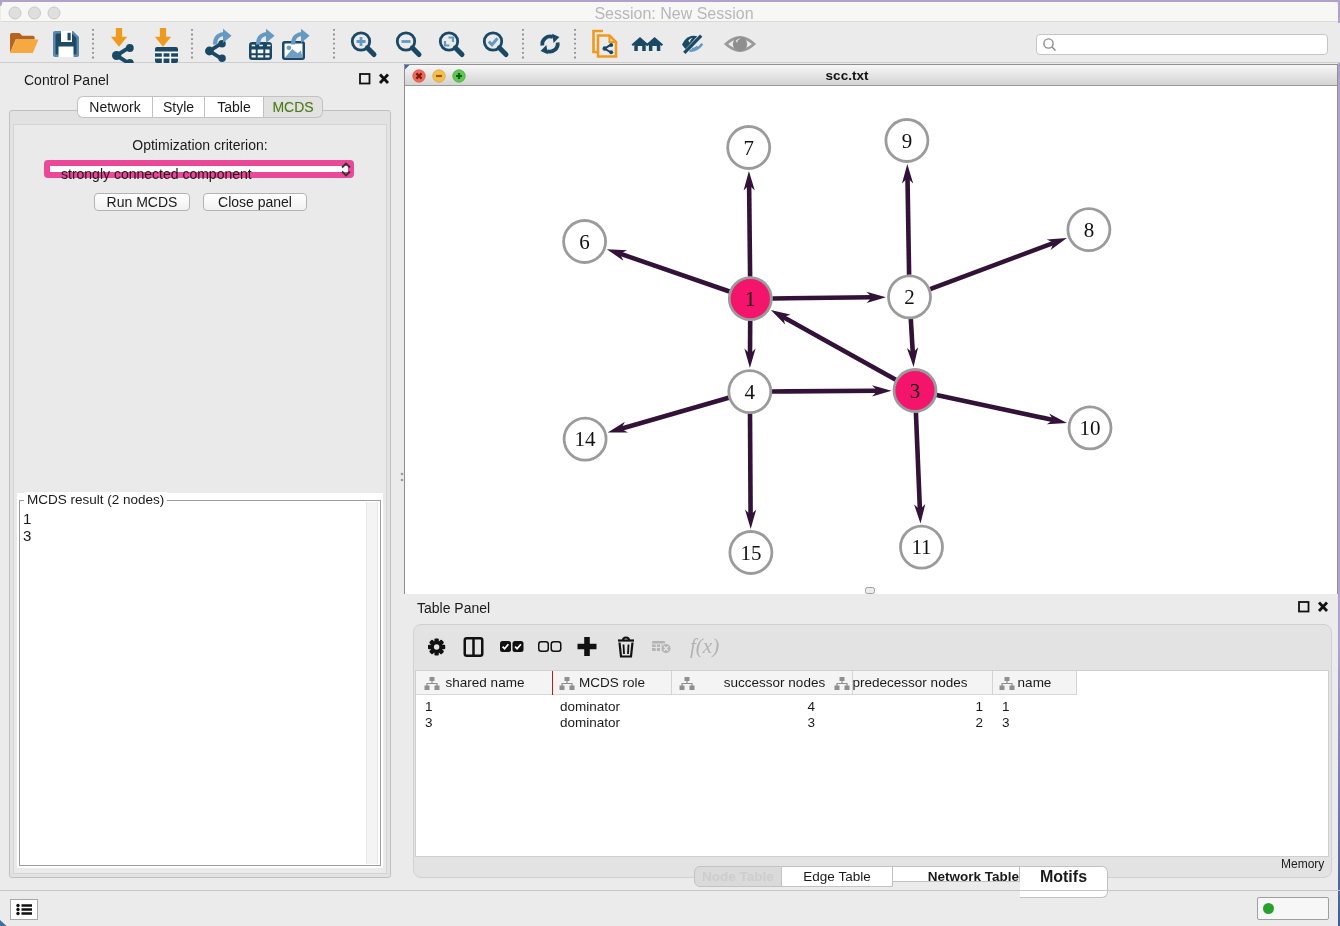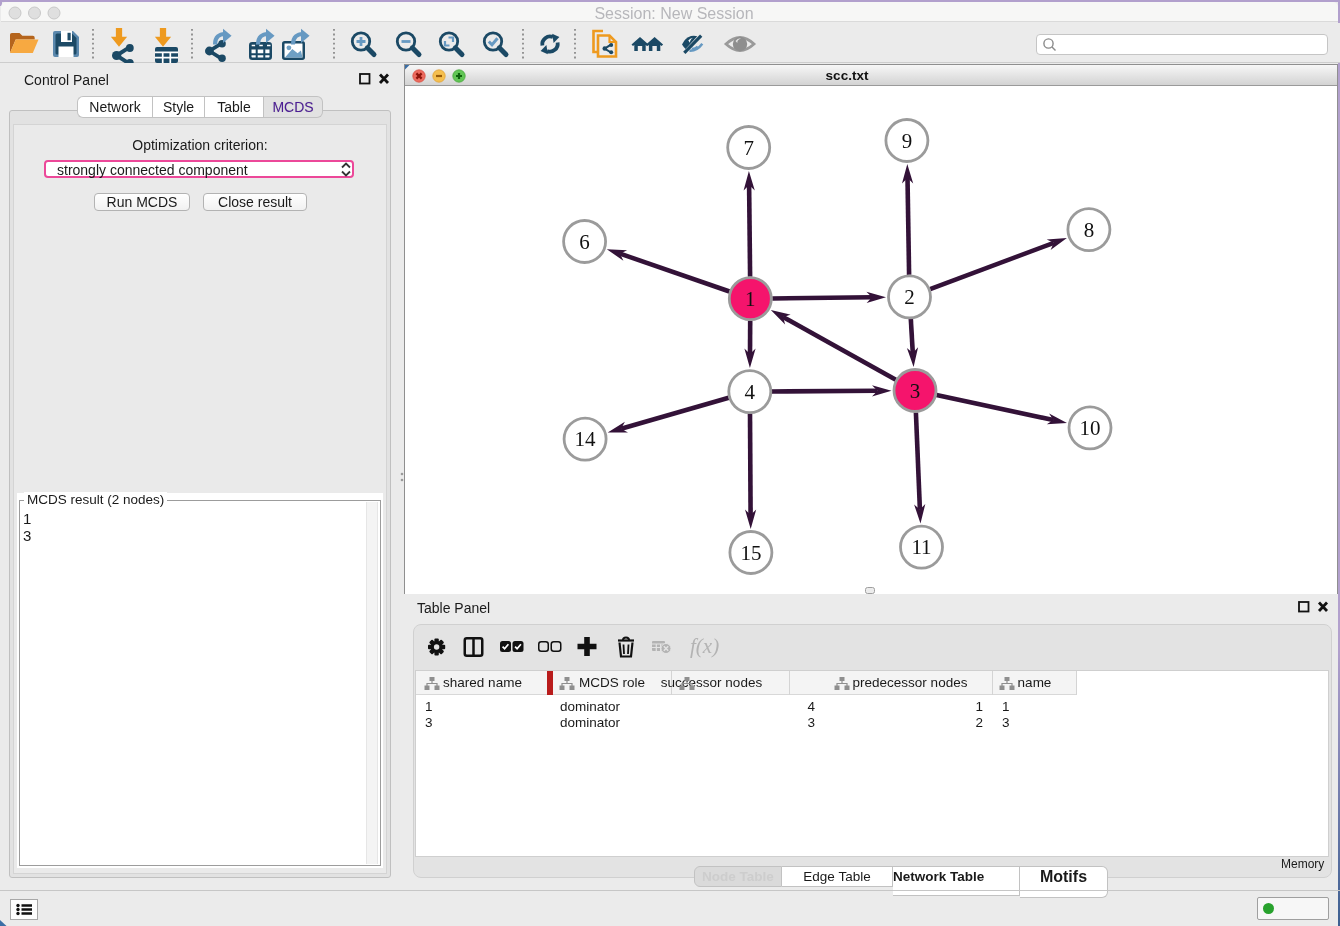--- a/index.html
+++ b/index.html
@@ -153,30 +153,30 @@
  <path d="M22 2.5 L30 11 M30 2.5 L22 11" stroke="#111" stroke-width="2.8"></path>
 </svg>
 
 <div class="abs" style="left:9px;top:110px;width:382px;height:768px;background:#e2e2e2;border:1px solid #c0c0c0;border-radius:3px"></div>
 <div class="abs" style="left:13px;top:124px;width:374px;height:750px;background:#eaeaea;border:1px solid #d4d4d4"></div>
 
 <div class="abs" style="left:77px;top:96px;width:246px;height:22px">
  <div class="abs" style="left:0;top:0;width:75px;height:22px;background:#fff;border:1px solid #c2c2c2;border-right:none;border-radius:6px 0 0 6px;text-align:center;line-height:21px;font-size:14px">Network</div>
  <div class="abs" style="left:75px;top:0;width:52px;height:22px;background:#fff;border:1px solid #c2c2c2;border-right:none;text-align:center;line-height:21px;font-size:14px">Style</div>
  <div class="abs" style="left:127px;top:0;width:60px;height:22px;background:#fff;border:1px solid #c2c2c2;text-align:center;line-height:21px;font-size:14px">Table</div>
- <div class="abs" style="left:187px;top:0;width:59px;height:22px;background:#e2e2e2;border:1px solid #c2c2c2;border-left:none;border-radius:0 6px 6px 0;text-align:center;line-height:21px;font-size:14px;color:#4c1d95;text-shadow:0 0 1px #bbb">MCDS</div>
+ <div class="abs" style="left:187px;top:0;width:59px;height:22px;background:#e2e2e2;border:1px solid #c2c2c2;border-left:none;border-radius:0 6px 6px 0;text-align:center;line-height:21px;font-size:14px;color:#4d7c0f;text-shadow:0 0 1px #bbb">MCDS</div>
 </div>
 <div class="abs" style="left:20px;top:137px;width:360px;text-align:center;font-size:14px">Optimization criterion:</div>
-<div class="abs" style="left:44px;top:160px;width:310px;height:18px;background:#fff;border:2px solid #ec4899;border-radius:4px;font-size:14px;line-height:16px;padding-left:11px">strongly connected component</div>
+<div class="abs" style="left:44px;top:160px;width:310px;height:18px;background:#fff;border:6px solid #ec4899;border-radius:4px;font-size:14px;line-height:16px;padding-left:11px">strongly connected component</div>
 <svg class="abs" style="left:339px;top:161px" width="14" height="17">
     <path d="M3 6.5 L7 2.5 L11 6.5" fill="none" stroke="#333" stroke-width="1.8"></path>
     <path d="M3 10.5 L7 14.5 L11 10.5" fill="none" stroke="#333" stroke-width="1.8"></path>
   </svg>
 <div class="abs" style="left:94px;top:193px;width:96px;height:18px;background:linear-gradient(#ffffff,#f1f1f1);border:1px solid #b3b3b3;border-radius:4px;text-align:center;line-height:16px;font-size:14px">Run MCDS</div>
-<div class="abs" style="left:203px;top:193px;width:104px;height:18px;background:linear-gradient(#ffffff,#f1f1f1);border:1px solid #b3b3b3;border-radius:4px;text-align:center;line-height:16px;font-size:14px">Close result</div>
+<div class="abs" style="left:203px;top:193px;width:104px;height:18px;background:linear-gradient(#ffffff,#f1f1f1);border:1px solid #b3b3b3;border-radius:4px;text-align:center;line-height:16px;font-size:14px">Close panel</div>
 
 <div class="abs" style="left:17px;top:493px;width:366px;height:375px;background:#fff"></div>
 <div class="abs" style="left:19px;top:500px;width:362px;height:366px;border:1px solid #9c9c9c"></div>
 <div class="abs" style="left:24px;top:492px;background:#fff;padding:0 3px;font-size:13.5px">MCDS result (2 nodes)</div>
 <div class="abs" style="left:366px;top:502px;width:12px;height:362px;background:#f4f4f4;border-left:1px solid #e6e6e6;border-right:1px solid #e6e6e6"></div>
 <div class="abs" style="left:23px;top:510px;font-size:15px;line-height:17px">1<br>3</div>
 
 <svg class="abs" style="left:399px;top:470px" width="6" height="18">
     <circle cx="3" cy="4" r="1.3" fill="#9a9a9a"></circle>
     <circle cx="3" cy="10" r="1.3" fill="#9a9a9a"></circle>
@@ -290,35 +290,35 @@
       <rect x="0" y="0" width="13" height="10" rx="1" fill="#b3b3b3"></rect>
       <path d="M0 3 H13 M0 6.5 H13 M4.3 3 V10 M8.6 3 V10" stroke="#e3e3e3" stroke-width="1.2"></path>
       <circle cx="14" cy="7.5" r="5" fill="#b3b3b3" stroke="#e3e3e3" stroke-width="1"></circle>
       <path d="M11.8 5.3 L16.2 9.7 M16.2 5.3 L11.8 9.7" stroke="#e3e3e3" stroke-width="1.6"></path>
     </g>
   </svg>
 <div class="abs" style="left:690px;top:634px;font-size:21px;font-family:'Liberation Serif',serif;font-style:italic;color:#b3b3b3">f(x)</div>
 
 <div class="abs" style="left:415px;top:670px;width:914px;height:187px;background:#fff;border:1px solid #cfcfcf"></div>
 <div class="abs" style="left:416px;top:671px;width:661px;height:24px;background:#f4f4f4;border-bottom:1px solid #d8d8d8"></div>
-<div class="abs" style="left:418px;top:671px;width:135px;height:24px;border-right:6px solid #b91c1c;text-align:center;font-size:13.5px;line-height:24px">shared name</div>
+<div class="abs" style="left:418px;top:671px;width:135px;height:24px;border-right:1px solid #b91c1c;text-align:center;font-size:13.5px;line-height:24px">shared name</div>
 <svg width="16" height="13" style="position:absolute;left:424px;top:677px">
     <rect x="5.5" y="0" width="5" height="4" fill="#8f8f8f"></rect>
     <path d="M8 4 V6.5 M3 9 V6.5 H13 V9" stroke="#8f8f8f" stroke-width="1.2" fill="none"></path>
     <rect x="0.5" y="8.5" width="5" height="4.5" fill="#8f8f8f"></rect>
     <rect x="10.5" y="8.5" width="5" height="4.5" fill="#8f8f8f"></rect>
   </svg>
 <div class="abs" style="left:553px;top:671px;width:119px;height:24px;border-right:1px solid #d4d4d4;text-align:center;font-size:13.5px;line-height:24px">MCDS role</div>
 <svg width="16" height="13" style="position:absolute;left:559px;top:677px">
     <rect x="5.5" y="0" width="5" height="4" fill="#8f8f8f"></rect>
     <path d="M8 4 V6.5 M3 9 V6.5 H13 V9" stroke="#8f8f8f" stroke-width="1.2" fill="none"></path>
     <rect x="0.5" y="8.5" width="5" height="4.5" fill="#8f8f8f"></rect>
     <rect x="10.5" y="8.5" width="5" height="4.5" fill="#8f8f8f"></rect>
   </svg>
-<div class="abs" style="left:634px;top:671px;width:156px;height:24px;border-right:1px solid #d4d4d4;text-align:center;font-size:13.5px;line-height:24px">successor nodes</div>
+<div class="abs" style="left:697px;top:671px;width:156px;height:24px;border-right:1px solid #d4d4d4;text-align:center;font-size:13.5px;line-height:24px">successor nodes</div>
 <svg width="16" height="13" style="position:absolute;left:679px;top:677px">
     <rect x="5.5" y="0" width="5" height="4" fill="#8f8f8f"></rect>
     <path d="M8 4 V6.5 M3 9 V6.5 H13 V9" stroke="#8f8f8f" stroke-width="1.2" fill="none"></path>
     <rect x="0.5" y="8.5" width="5" height="4.5" fill="#8f8f8f"></rect>
     <rect x="10.5" y="8.5" width="5" height="4.5" fill="#8f8f8f"></rect>
   </svg>
 <div class="abs" style="left:828px;top:671px;width:165px;height:24px;border-right:1px solid #d4d4d4;text-align:center;font-size:13.5px;line-height:24px">predecessor nodes</div>
 <svg width="16" height="13" style="position:absolute;left:834px;top:677px">
     <rect x="5.5" y="0" width="5" height="4" fill="#8f8f8f"></rect>
     <path d="M8 4 V6.5 M3 9 V6.5 H13 V9" stroke="#8f8f8f" stroke-width="1.2" fill="none"></path>
@@ -339,21 +339,21 @@
 <div class="abs" style="left:1002px;top:699px;font-size:13.5px">1</div>
 <div class="abs" style="left:425px;top:715px;font-size:13.5px">3</div>
 <div class="abs" style="left:560px;top:715px;font-size:13.5px">dominator</div>
 <div class="abs" style="left:672px;top:715px;width:143px;text-align:right;font-size:13.5px">3</div>
 <div class="abs" style="left:828px;top:715px;width:155px;text-align:right;font-size:13.5px">2</div>
 <div class="abs" style="left:1002px;top:715px;font-size:13.5px">3</div>
 
 <div class="abs" style="left:694px;top:866px;width:414px;height:21px">
  <div class="abs" style="left:0;top:0;width:88px;height:21px;background:#dadada;border:1px solid #c2c2c2;border-radius:6px 0 0 6px;text-align:center;line-height:20px;font-size:13.5px;font-weight:bold;color:#cdcdcd">Node Table</div>
  <div class="abs" style="left:88px;top:0;width:111px;height:21px;background:#fff;border:1px solid #c2c2c2;border-left:none;text-align:center;line-height:20px;font-size:13.5px;font-weight:normal">Edge Table</div>
- <div class="abs" style="left:199px;top:0;width:127px;height:30px;background:#fff;border:1px solid #c2c2c2;border-left:none;text-align:left;line-height:20px;font-size:13.5px;font-weight:bold">Network Table</div>
+ <div class="abs" style="left:199px;top:0;width:127px;height:16px;background:#fff;border:1px solid #c2c2c2;border-left:none;text-align:right;line-height:20px;font-size:13.5px;font-weight:bold">Network Table</div>
  <div class="abs" style="left:326px;top:0;width:88px;height:32px;background:#fff;border:1px solid #c2c2c2;border-left:none;border-radius:0 6px 6px 0;text-align:center;line-height:20px;font-size:16px;font-weight:bold">Motifs</div>
 </div>
 
 <div class="abs" style="left:0;top:890px;width:1340px;height:1px;background:#c6c6c6"></div>
 <div class="abs" style="left:10px;top:899px;width:28px;height:21px;background:#fdfdfd;border:1px solid #a8a8a8"></div>
 <svg class="abs" style="left:16px;top:903px" width="17" height="13">
  <circle cx="2" cy="2.5" r="1.7" fill="#111"></circle>
     <circle cx="2" cy="6.5" r="1.7" fill="#111"></circle>
     <circle cx="2" cy="10.5" r="1.7" fill="#111"></circle>
  <path d="M5.5 2.5 H16 M5.5 6.5 H16 M5.5 10.5 H16" stroke="#111" stroke-width="2.4"></path>

